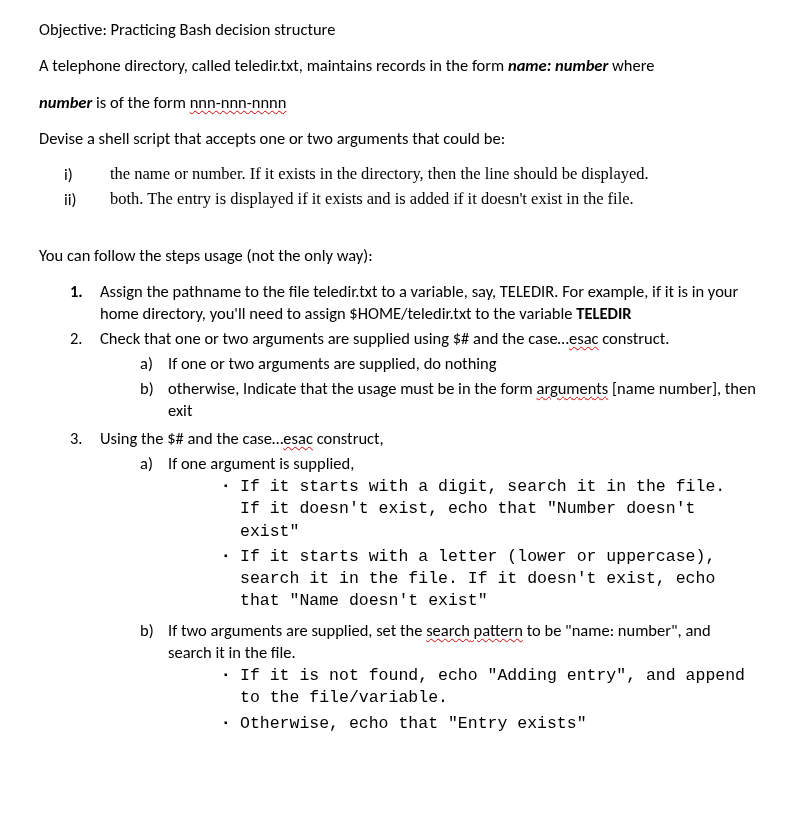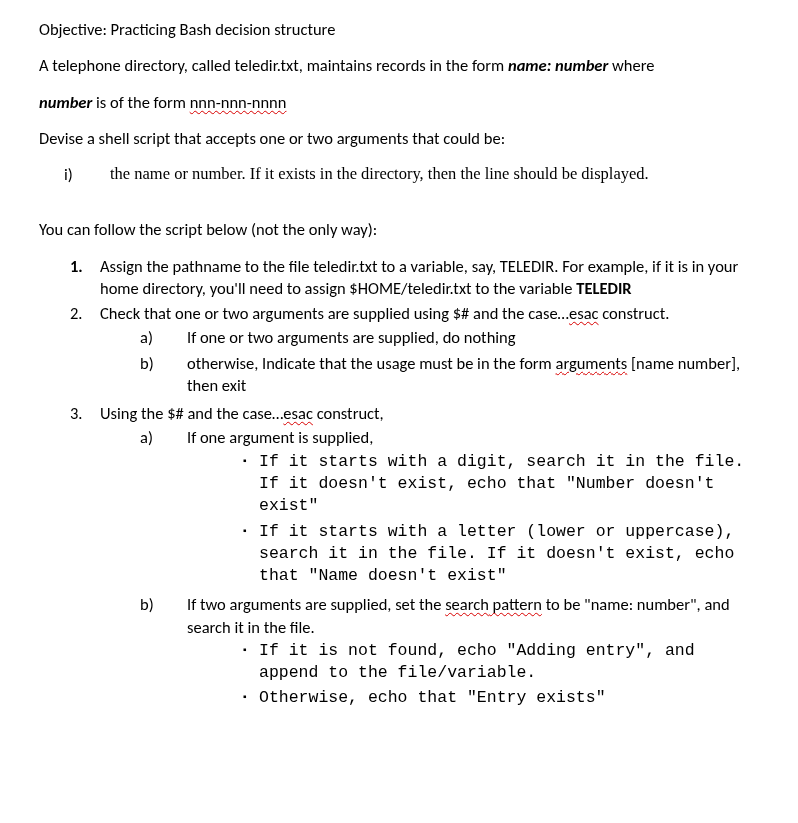--- a/index.html
+++ b/index.html
@@ -72,21 +72,20 @@
     display: flex;
     margin-bottom: 3px;
   }
   .alpha-marker {
     width: 28px;
     flex-shrink: 0;
   }
   .alpha-body {
     flex: 1;
     padding-right: 8px;
-    margin-left: 19px;
   }
 
   .bullet-list {
     margin: 2px 0 0 56px;
     padding: 0;
   }
   .bullet-item {
     display: flex;
     margin-bottom: 3px;
   }
@@ -116,25 +115,29 @@
   <span class="bold ital">number</span><span> is of the form </span><span class="squiggle">nnn-nnn-nnnn</span>
 </p>
 
 <p class="para">Devise a shell script that accepts one or two arguments that could be:</p>
 
 <div class="roman-list">
   <div class="roman-item">
     <div class="roman-marker">i)</div>
     <div class="roman-body">the name or number. If it exists in the directory, then the line should be displayed.</div>
   </div>
+  <div class="roman-item">
+    <div class="roman-marker">ii)</div>
+    <div class="roman-body">both. The entry is displayed if it exists and is added if it doesn't exist in the file.</div>
+  </div>
 </div>
 
 <div class="gap-lg"></div>
 
-<p class="para">You can follow the script below (not the only way):</p>
+<p class="para">You can follow the steps usage (not the only way):</p>
 
 <div class="num-list">
 
   <div class="num-item">
     <div class="num-marker bold">1.</div>
     <div class="num-body">
       <span>Assign the pathname to the file teledir.txt to a variable, say, TELEDIR. For example, if it is in your home directory, you'll need to assign $HOME/teledir.txt to the variable </span><span class="bold">TELEDIR</span>
     </div>
   </div>
 

